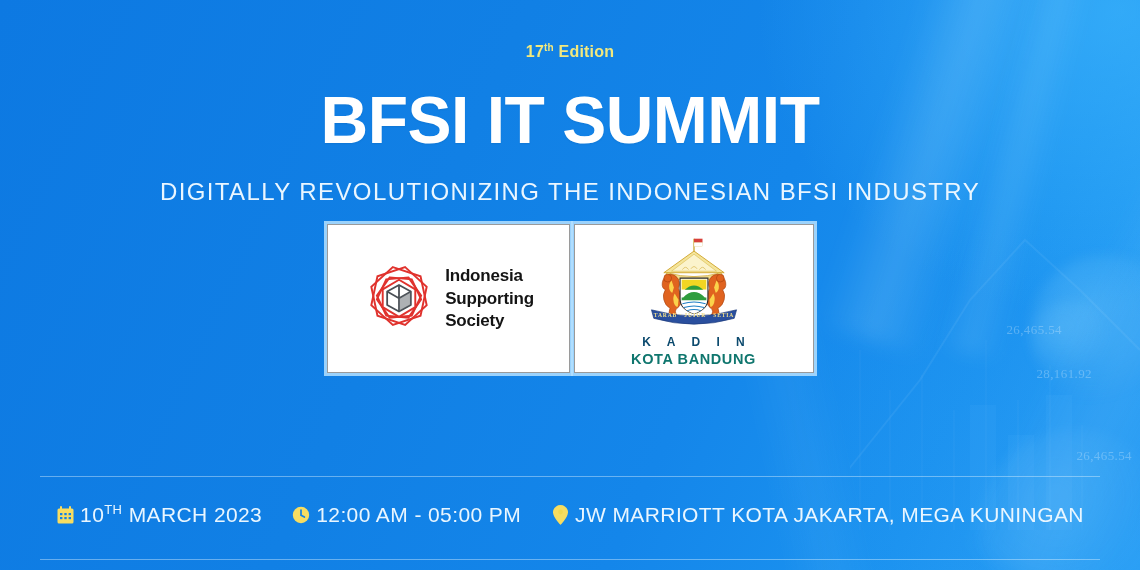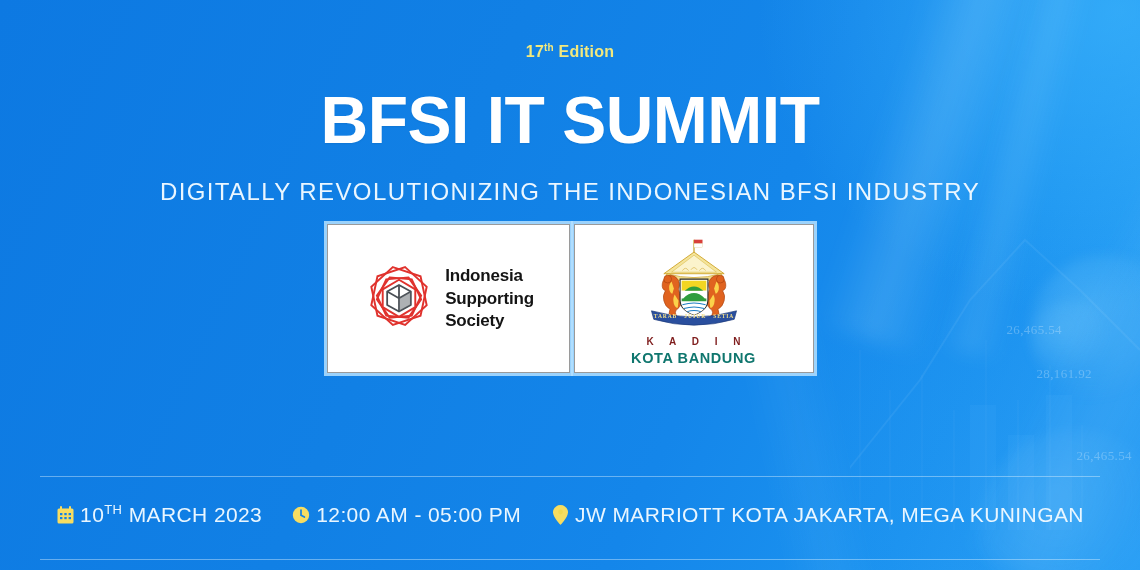--- a/index.html
+++ b/index.html
@@ -178,23 +178,23 @@
     display: flex;
     flex-direction: column;
     align-items: center;
     justify-content: center;
     padding-top: 4px;
   }
   .kadin-crest { width: 116px; height: 94px; }
   .kadin-crest svg { display: block; width: 100%; height: 100%; }
   .kadin-name {
     margin-top: 7px;
-    font-size: 10px;
+    font-size: 12px;
     font-weight: bold;
-    color: #7f1d1d;
+    color: #0c4a6e;
     letter-spacing: 6.5px;
     text-indent: 6.5px;
     line-height: 1;
   }
   .kadin-city {
     margin-top: 4px;
     font-size: 14.5px;
     font-weight: bold;
     color: #0f766e;
     letter-spacing: .6px;

